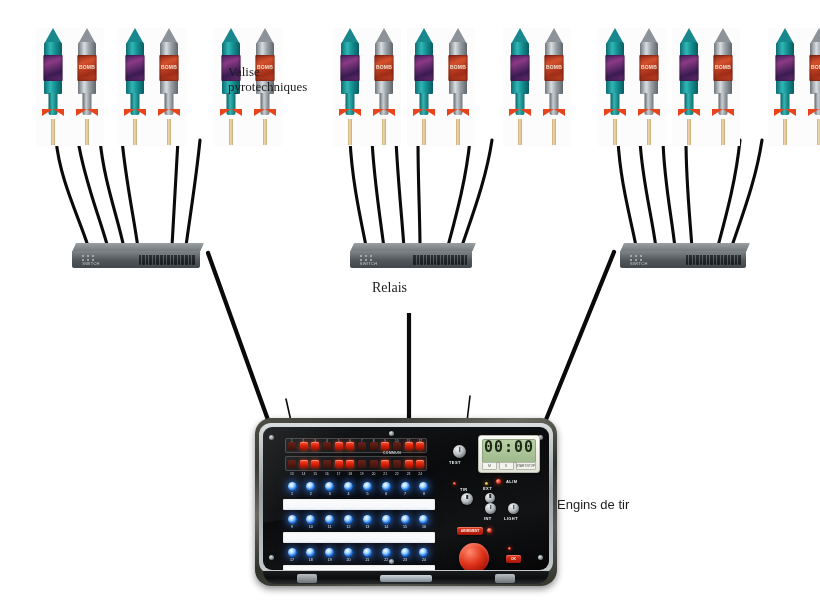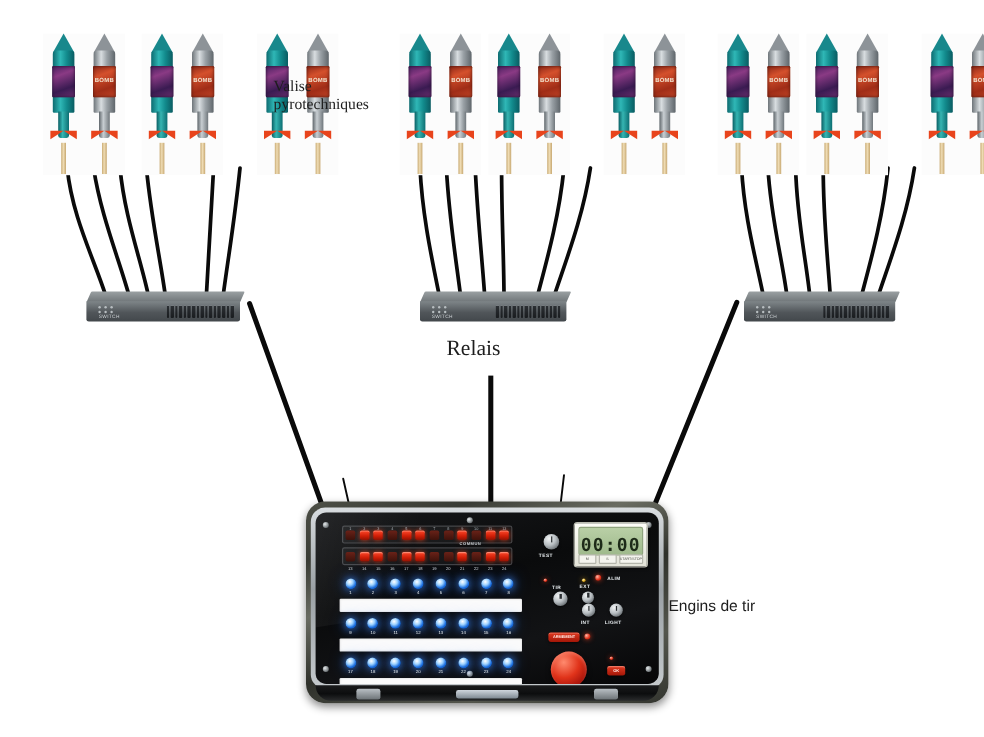--- a/index.html
+++ b/index.html
@@ -115,21 +115,21 @@
        box-shadow:0 0 7px rgba(60,140,255,.95),0 0 13px rgba(40,110,255,.5);}
   .led-num{font-family:"Liberation Sans",sans-serif;font-size:3.6px;color:#e4e9ec;margin-top:1px;}
   .label-strip{position:absolute;background:#fbfbfb;border-radius:1px;
                box-shadow:inset 0 0 2px rgba(0,0,0,.2);}
 
   
   .lcd{position:absolute;background:linear-gradient(180deg,#fdfdf8,#e3e3d8);
        border-radius:3px;border:1px solid #b9bab0;box-shadow:0 1px 2px rgba(0,0,0,.5);}
   .lcd-screen{position:absolute;left:3px;top:3px;right:3px;height:22px;border-radius:2px;
        background:linear-gradient(180deg,#b9cfa6,#9fba8c);border:1px solid #8fa37e;
-       display:flex;align-items:flex-end;justify-content:center;}
+       display:flex;align-items:flex-start;justify-content:center;}
   .lcd-digits{font-family:"DejaVu Sans Mono",monospace;font-size:15px;font-weight:bold;
        color:#1d2a18;letter-spacing:1px;line-height:1;}
   .lcd-btns{position:absolute;left:3px;bottom:2px;right:3px;height:8px;display:flex;gap:2px;}
   .lcd-btns i{flex:1;background:#f4f4ee;border:1px solid #b4b5ab;border-radius:1px;
        font-family:"Liberation Sans",sans-serif;font-size:3px;color:#4a4b44;
        display:flex;align-items:center;justify-content:center;font-style:normal;}
 
   .knob{position:absolute;border-radius:50%;
         background:radial-gradient(circle at 35% 30%,#f2f4f5,#b7bdc1 45%,#71777b 75%,#44494c);
         box-shadow:0 1px 2px rgba(0,0,0,.6);}
@@ -758,17 +758,17 @@
     <div class="latch" style="left:42px;"></div>
     <div class="latch" style="right:42px;"></div>
     <div class="hinge" style="left:50%;transform:translateX(-50%);"></div>
   </div>
 
   <div class="note serif" style="left:228px;top:64px;font-size:13px;">
     <div>Valise</div>
     <div>pyrotechniques</div>
   </div>
 
-  <div class="note serif" style="left:372px;top:280px;font-size:18px;">Relais</div>
+  <div class="note serif" style="left:372px;top:280px;font-size:14px;">Relais</div>
 
   <div class="note sans" style="left:557px;top:497px;font-size:13px;">Engins de tir</div>
 
 </div>
 
 </body></html>

